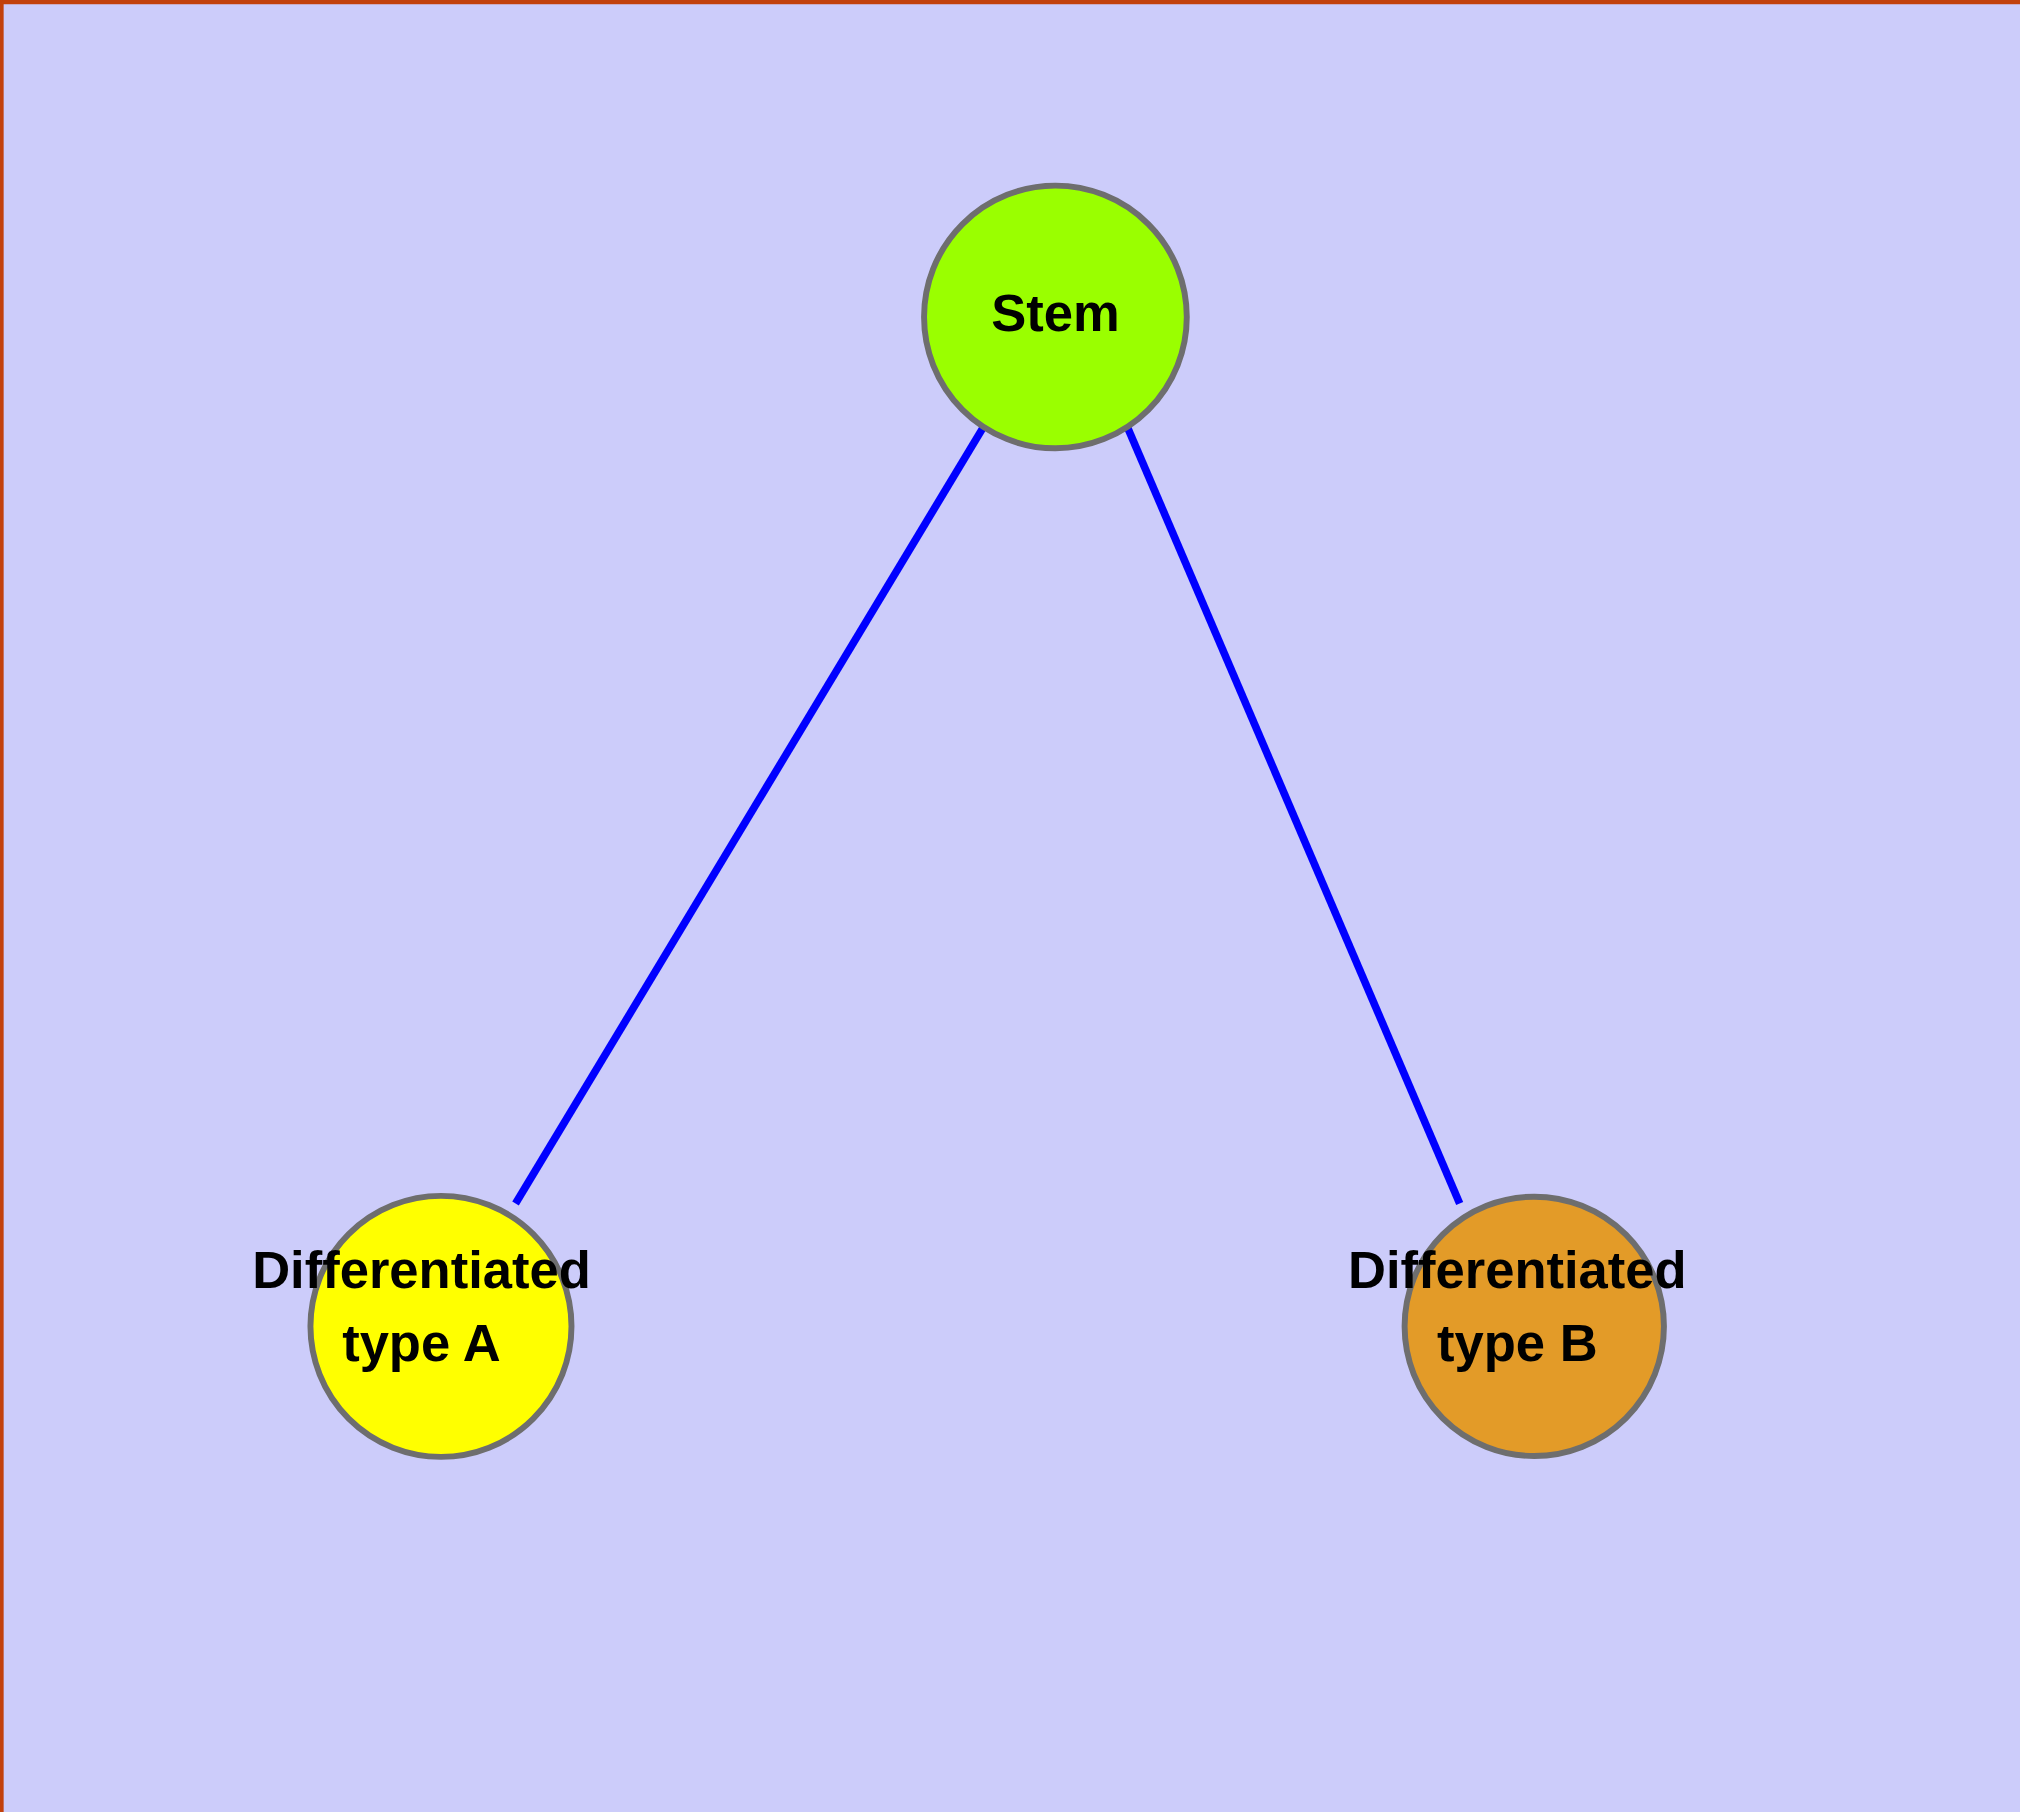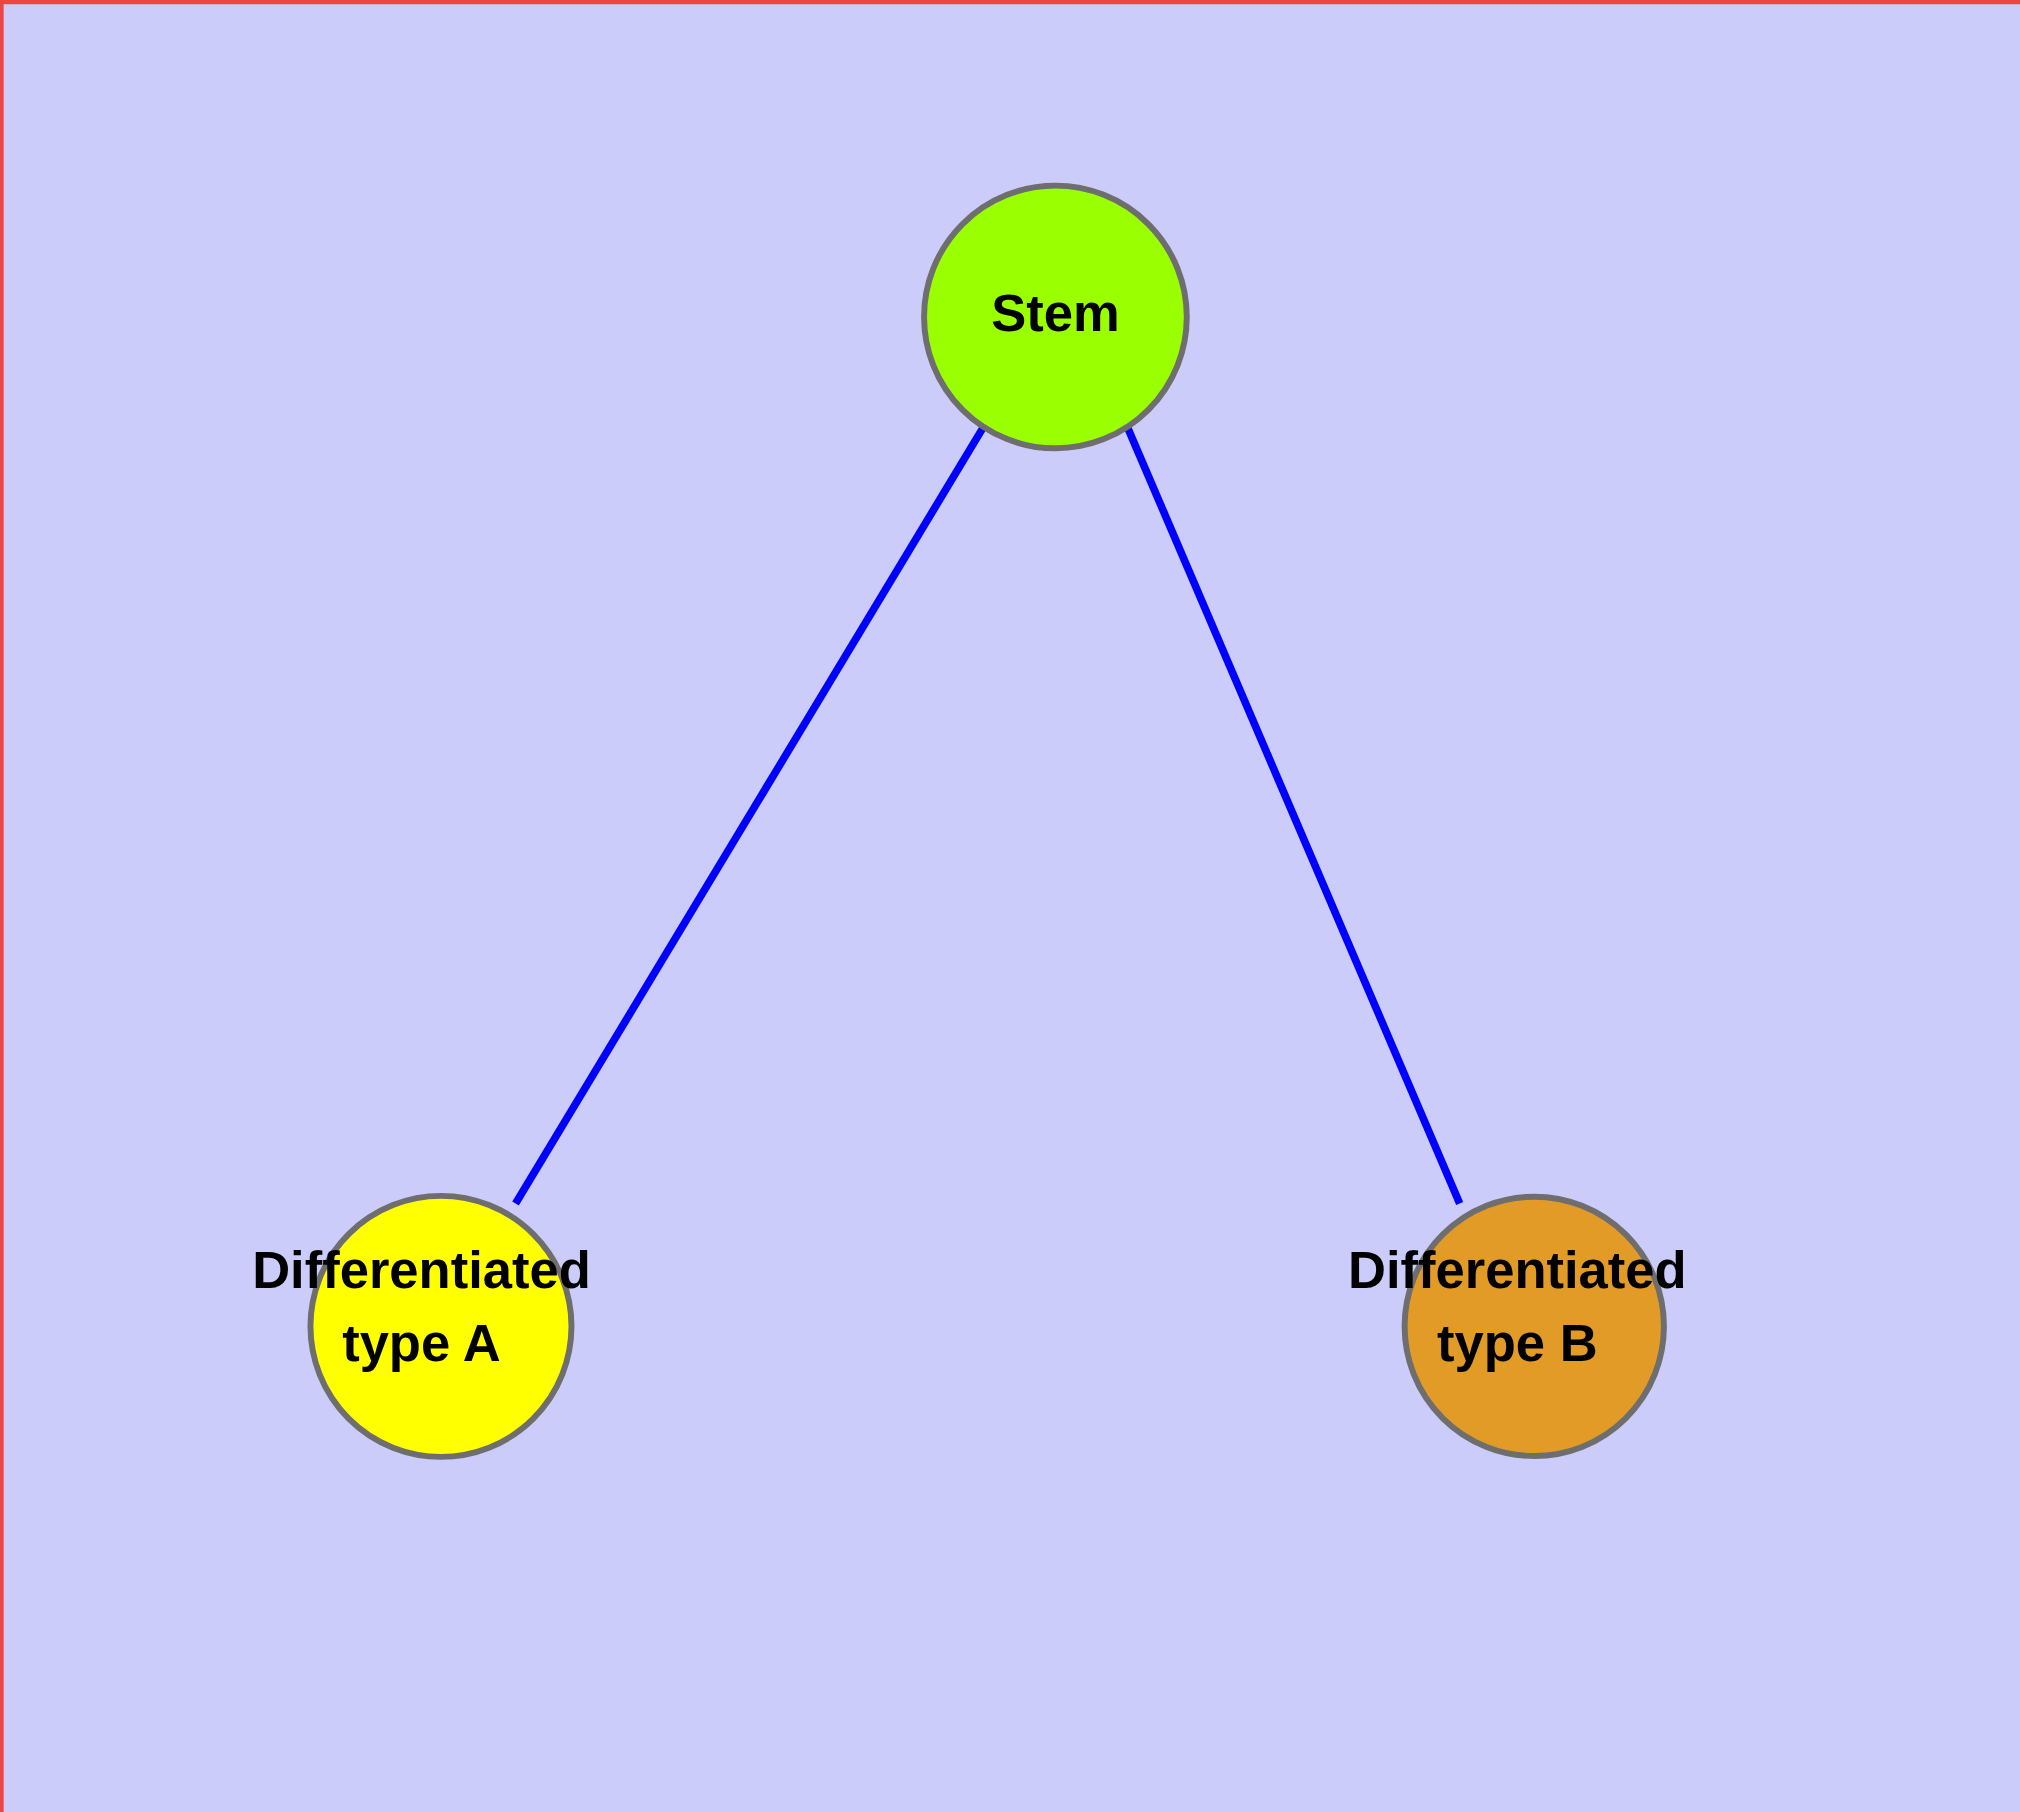--- a/index.html
+++ b/index.html
@@ -11,21 +11,21 @@
   body {
     width: 2021px;
     height: 1812px;
     overflow: hidden;
     font-family: "Liberation Sans", sans-serif;
   }
   #canvas {
     position: relative;
     width: 2021px;
     height: 1812px;
-    background: #ef4444;
+    background: #c2410c;
   }
   #graph-svg {
     position: absolute;
     left: 0;
     top: 0;
     width: 2021px;
     height: 1812px;
     display: block;
   }
   .node-label {

